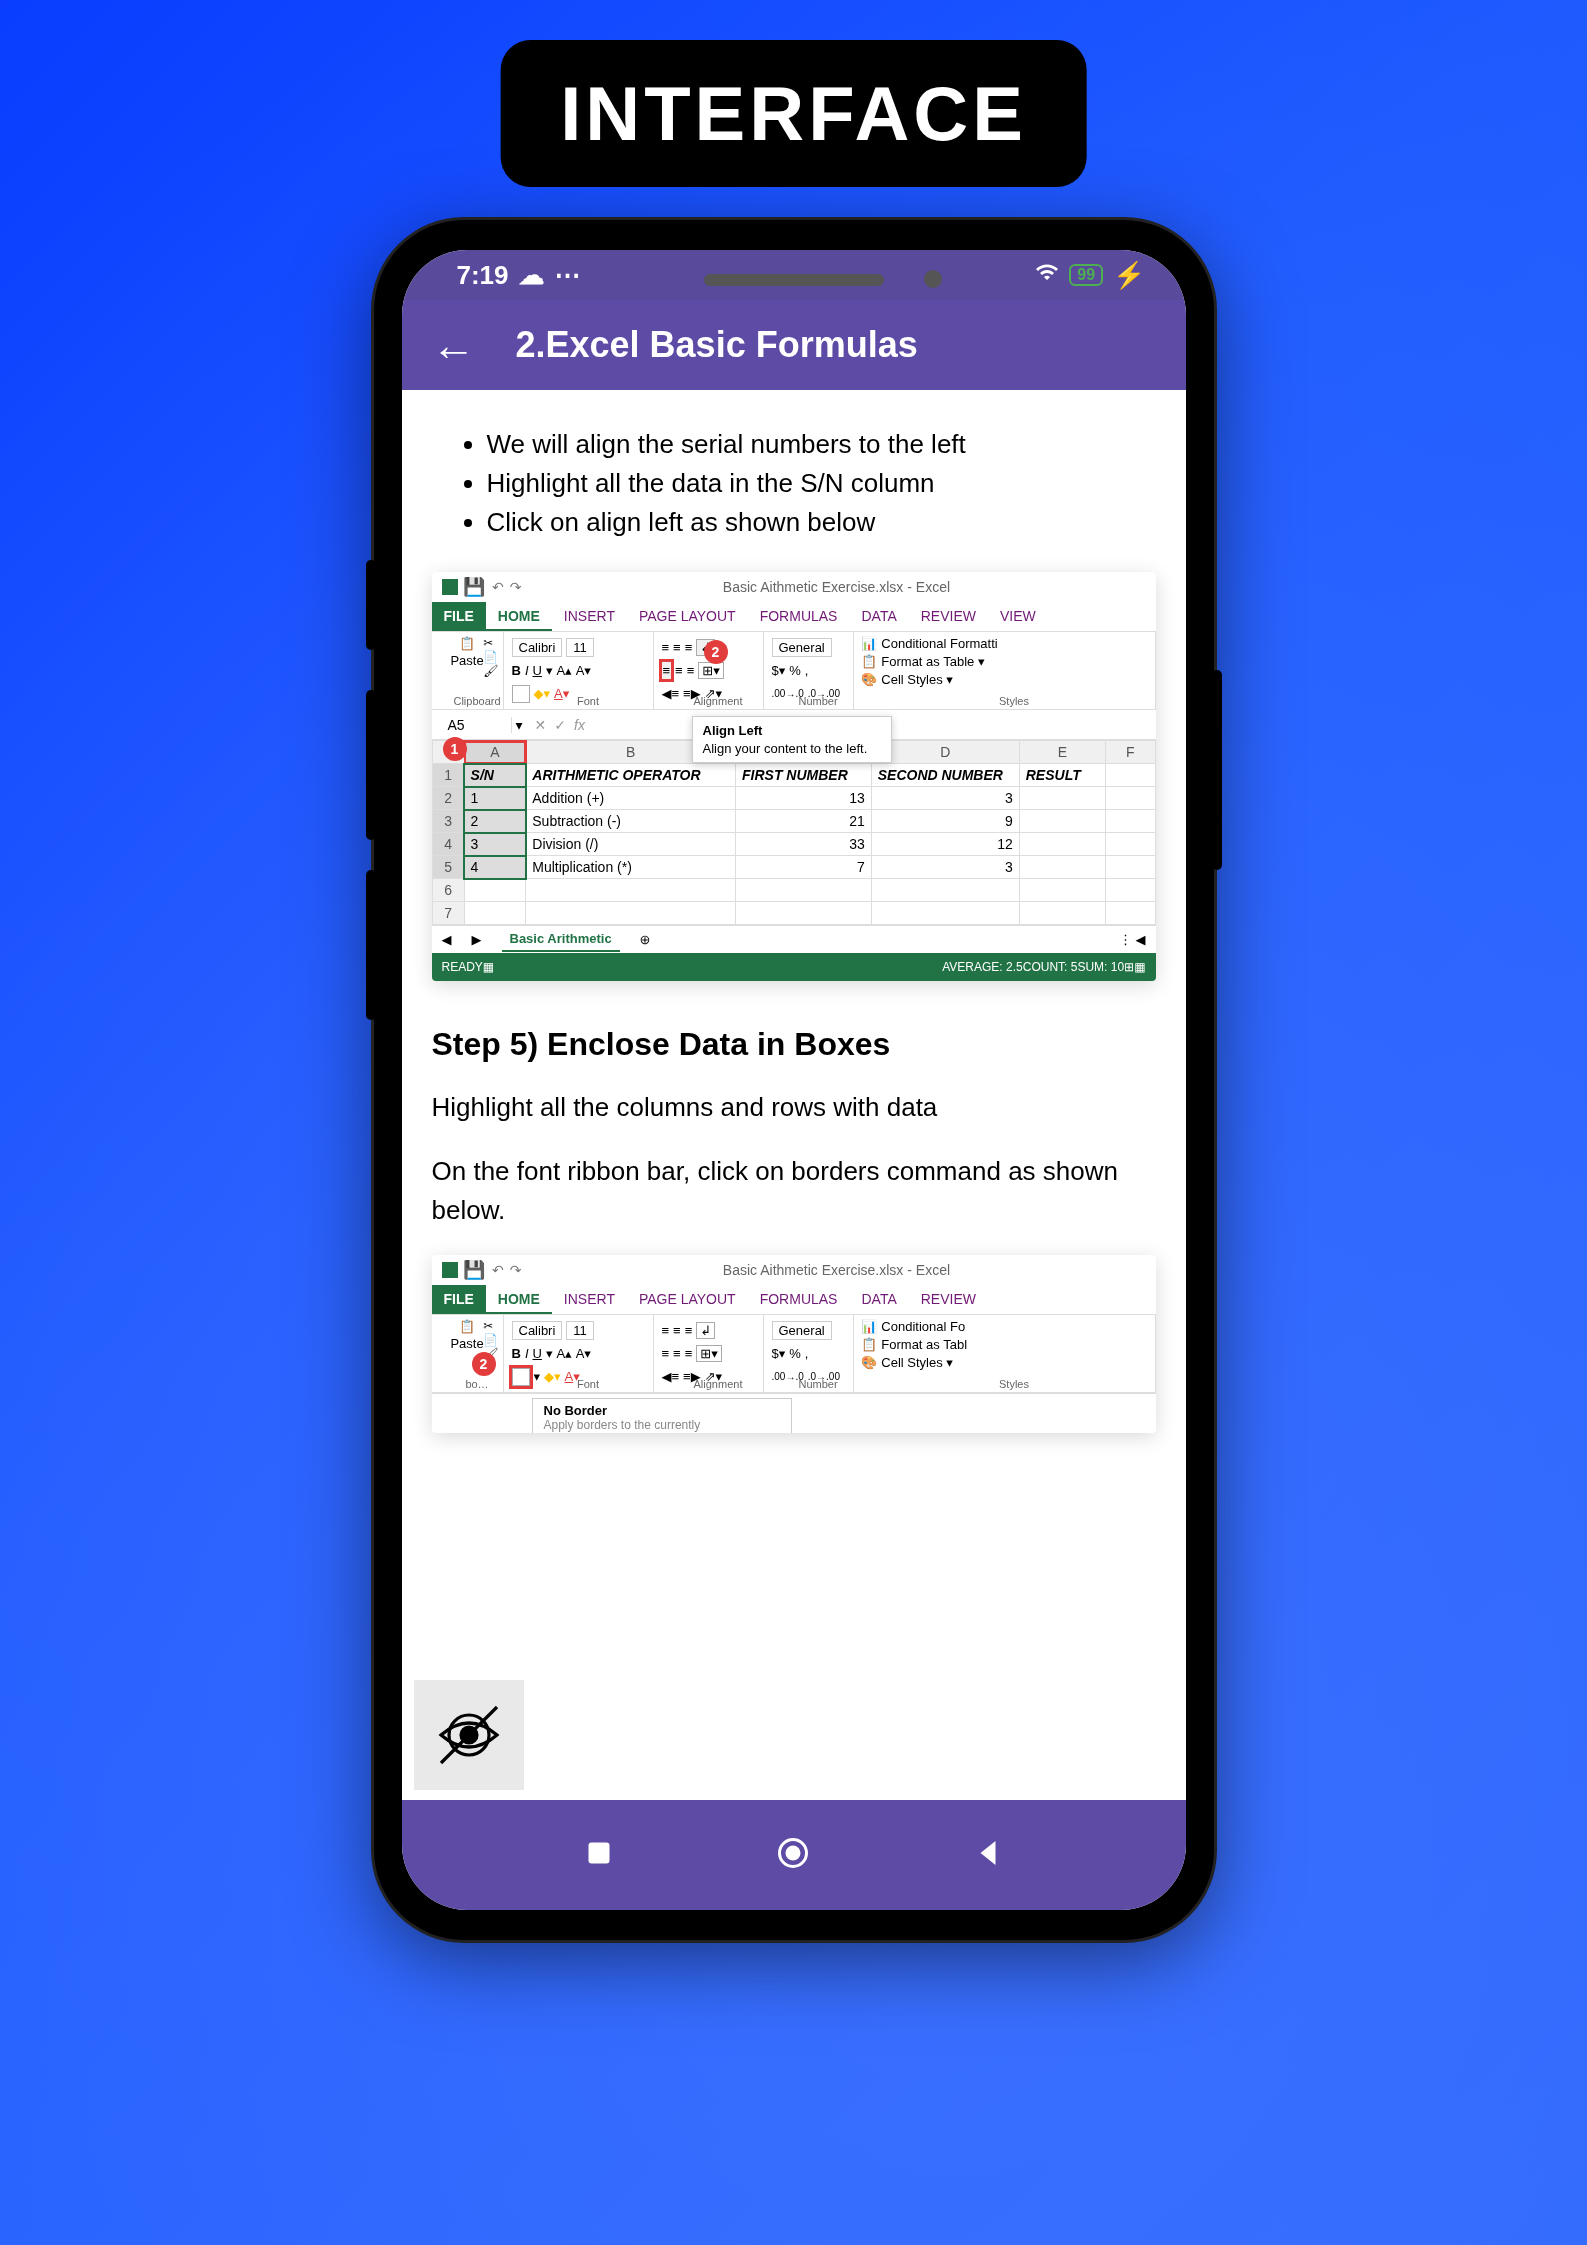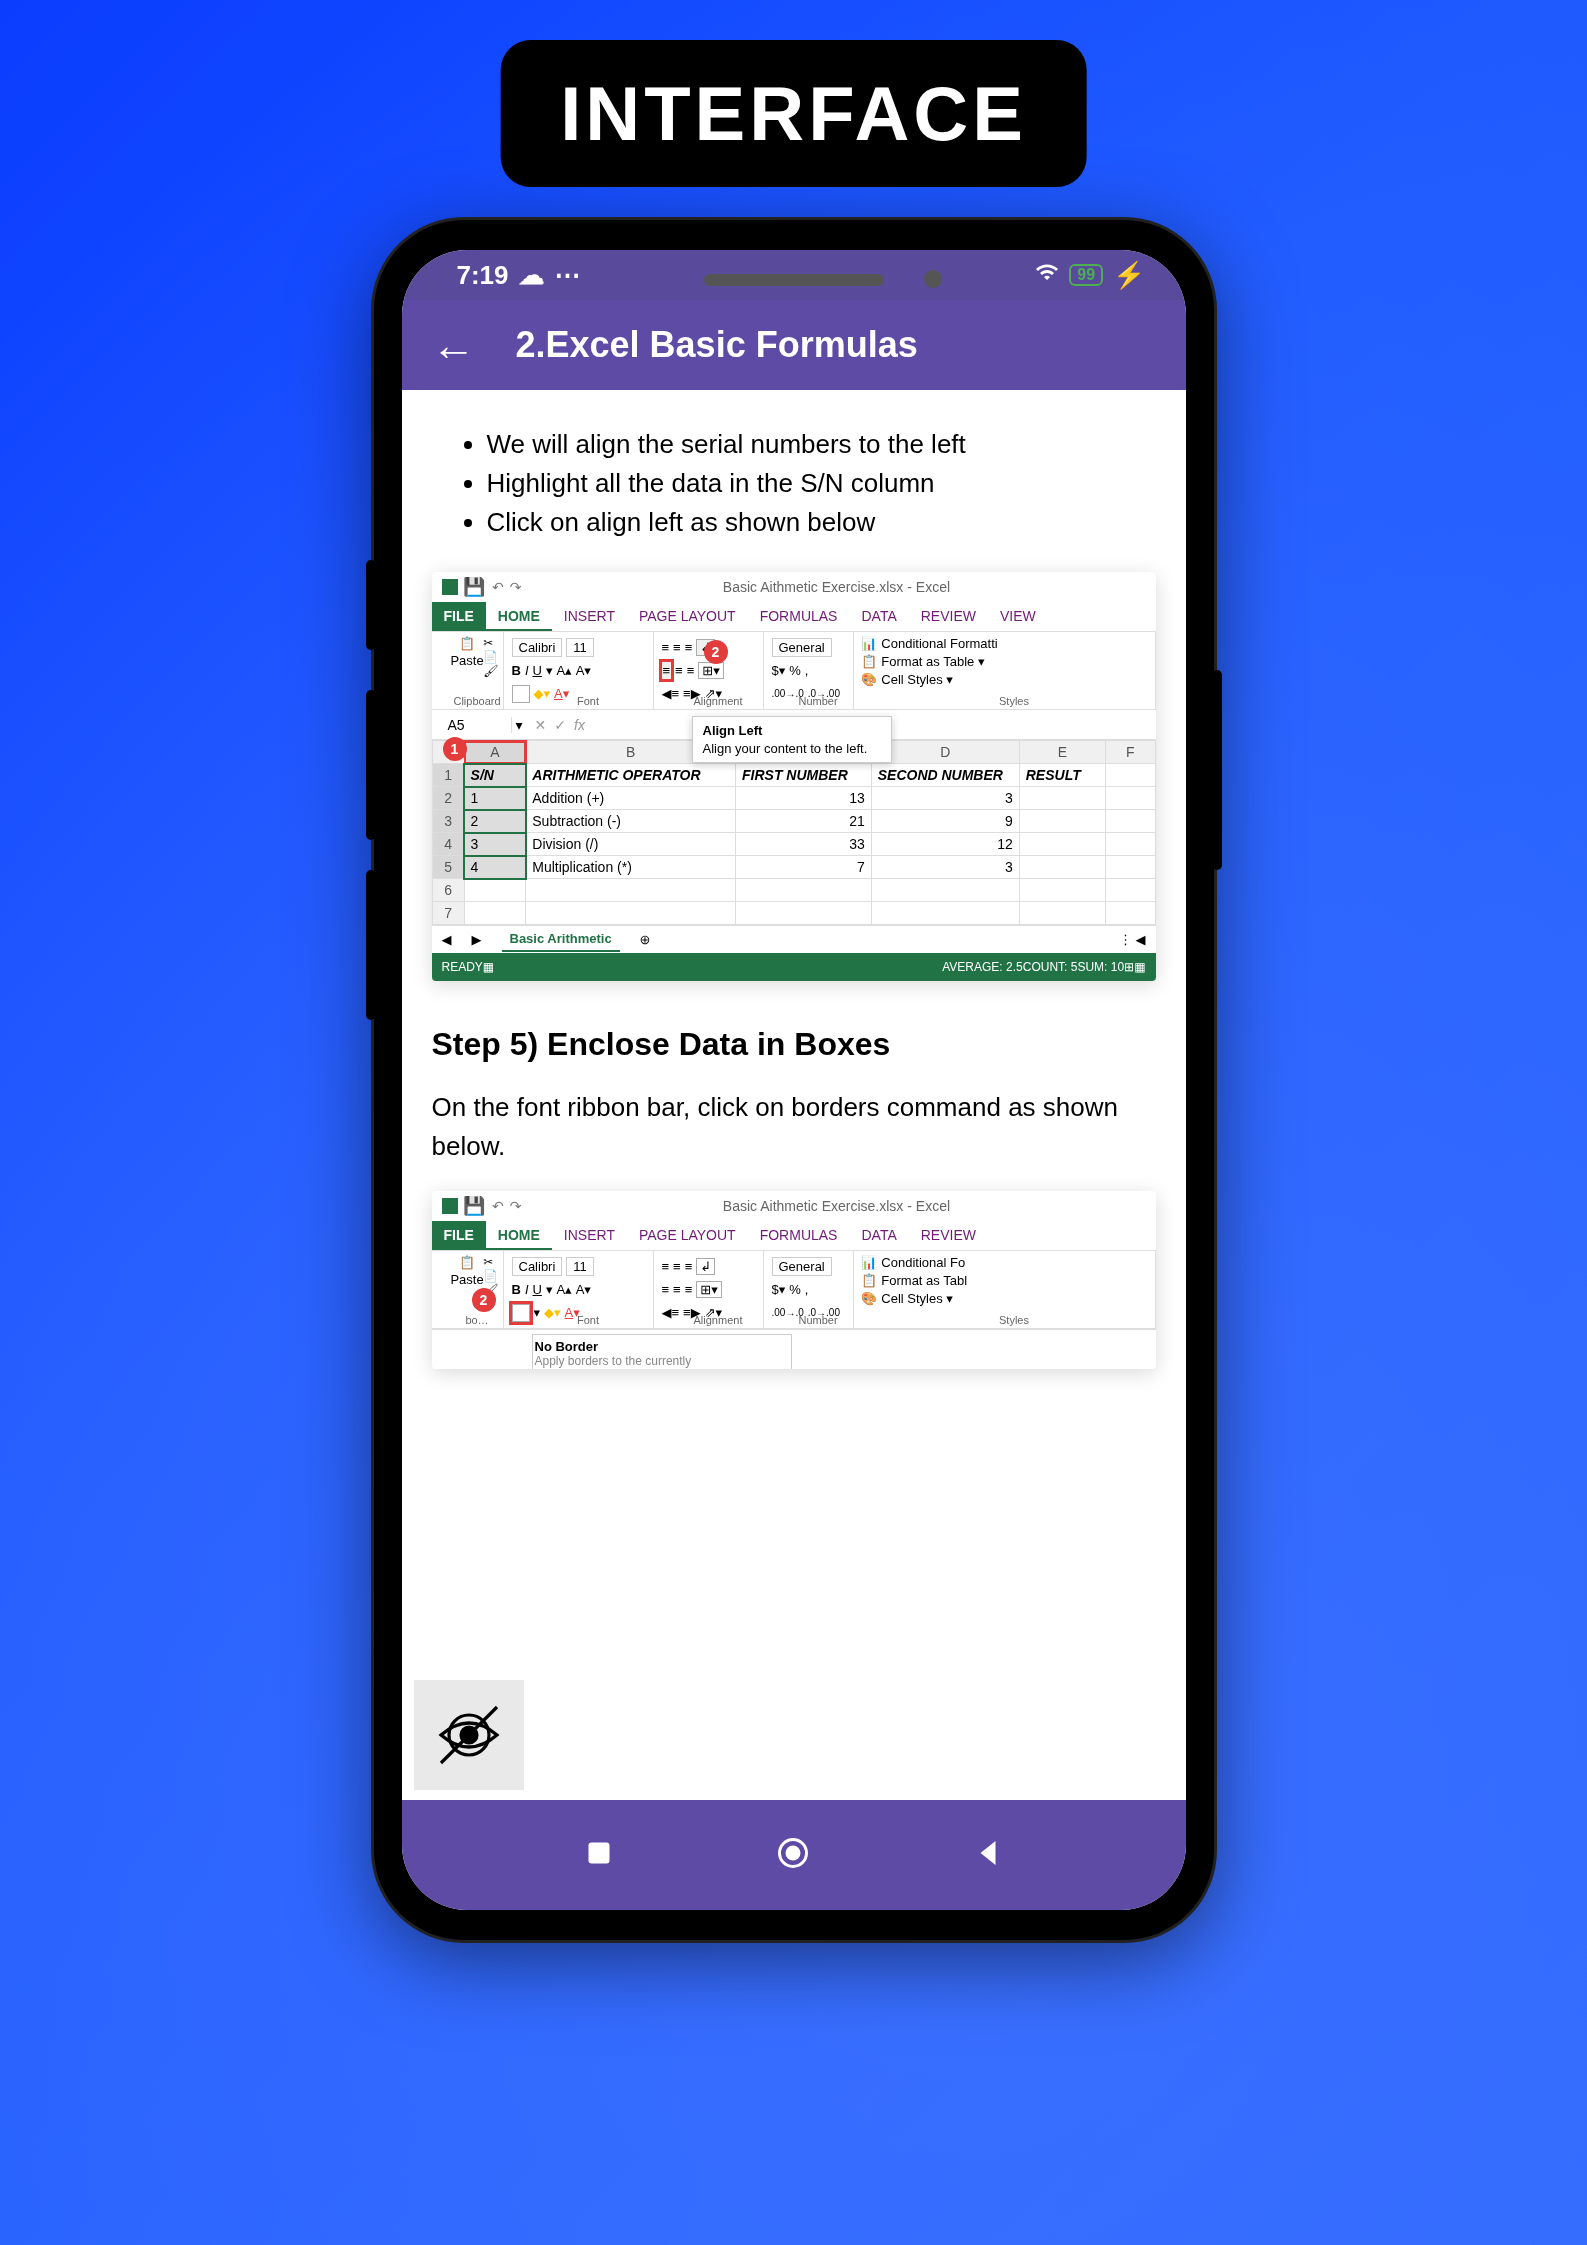--- a/index.html
+++ b/index.html
@@ -485,20 +485,21 @@
           <span class="sp"></span>
           <span>AVERAGE: 2.5</span>
           <span>COUNT: 5</span>
           <span>SUM: 10</span>
           <span>⊞</span>
           <span>▦</span>
         </div>
       </div>
 
       <h3 class="step-heading">Step 5) Enclose Data in Boxes</h3>
+      <p class="body-text">Highlight all the columns and rows with data</p>
       <p class="body-text">On the font ribbon bar, click on borders command as shown below.</p>
 
       <div class="excel-shot excel-wrap">
         <div class="ex-titlebar">
           <span class="ex-sq sq-green"></span>
           <span class="sq-blue">💾</span>
           <span>↶</span>
           <span>↷</span>
           <span class="spacer"></span>
           <span class="ex-title-text">Basic Aithmetic Exercise.xlsx - Excel</span>
@@ -586,21 +587,21 @@
           <div class="rib-group" style="flex:1">
             <div class="rib-col" style="gap:3px">
               <span>📊 <span>Conditional Fo</span></span>
               <span>📋 <span>Format as Tabl</span></span>
               <span>🎨 <span>Cell Styles</span> ▾</span>
             </div>
             <div class="rib-label">Styles</div>
           </div>
         </div>
         <div style="position:relative;height:40px;border-top:1px solid #ddd">
-          <div style="position:absolute;left:100px;top:4px;width:260px;border:1px solid #ccc;padding:4px 2px;background:#fff">
+          <div style="position:absolute;left:100px;top:4px;width:260px;border:1px solid #ccc;padding:4px 11px;background:#fff">
             <div style="font-weight:700">No Border</div>
             <div style="color:#888;font-size:12px">Apply borders to the currently</div>
           </div>
         </div>
       </div>
 
     </div>
 
     <div class="watermark">
       <svg viewBox="0 0 100 100">

